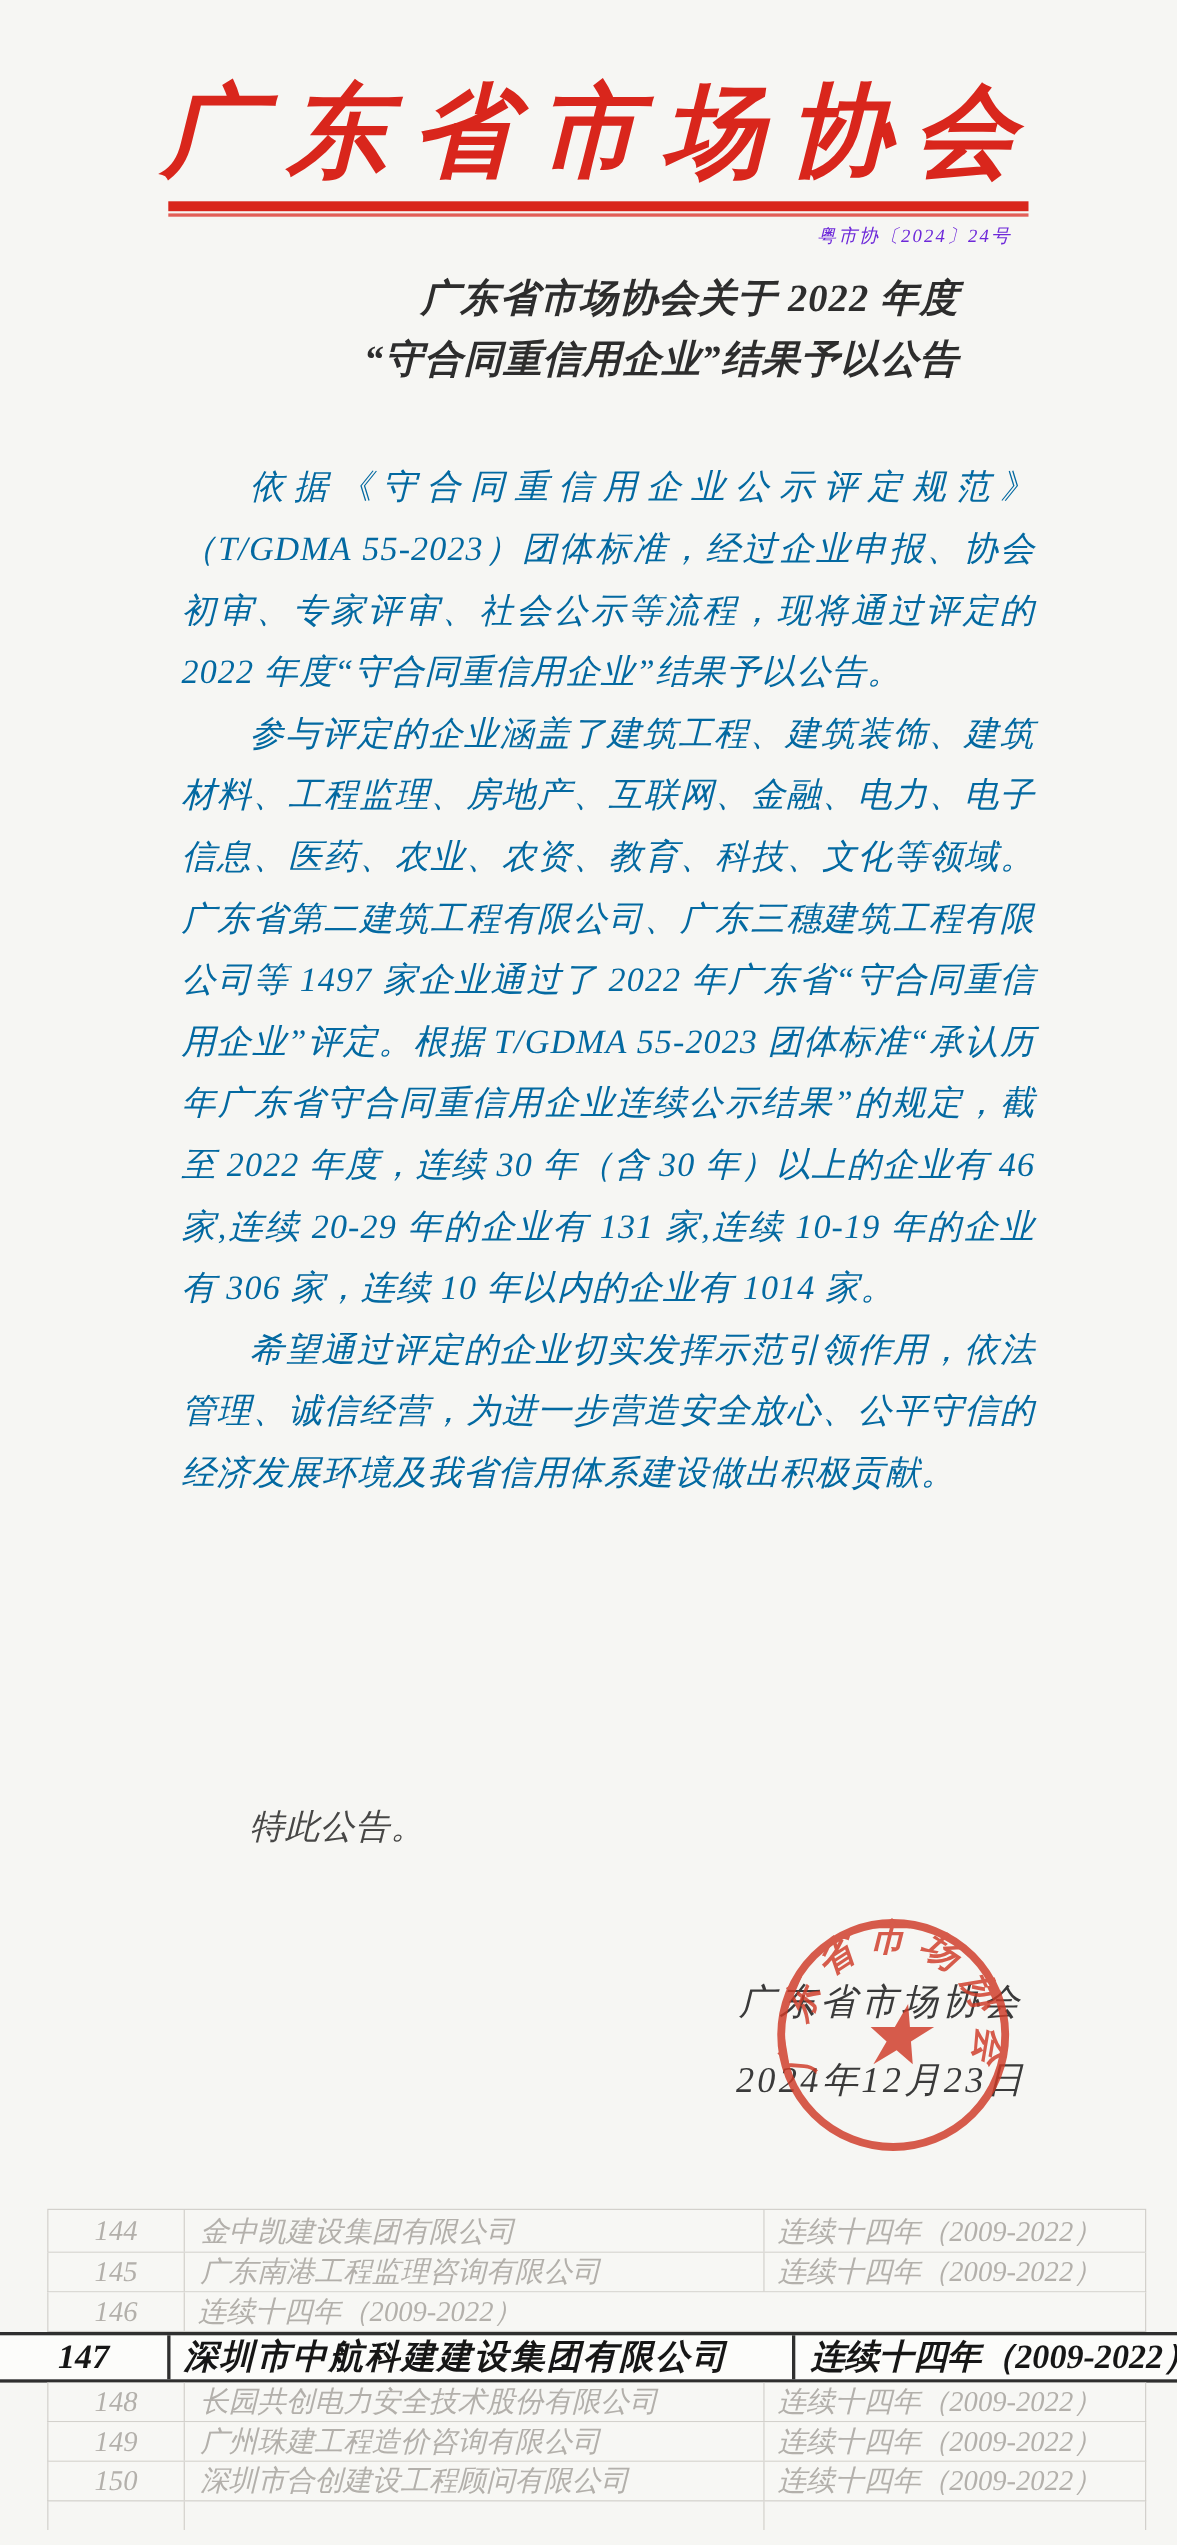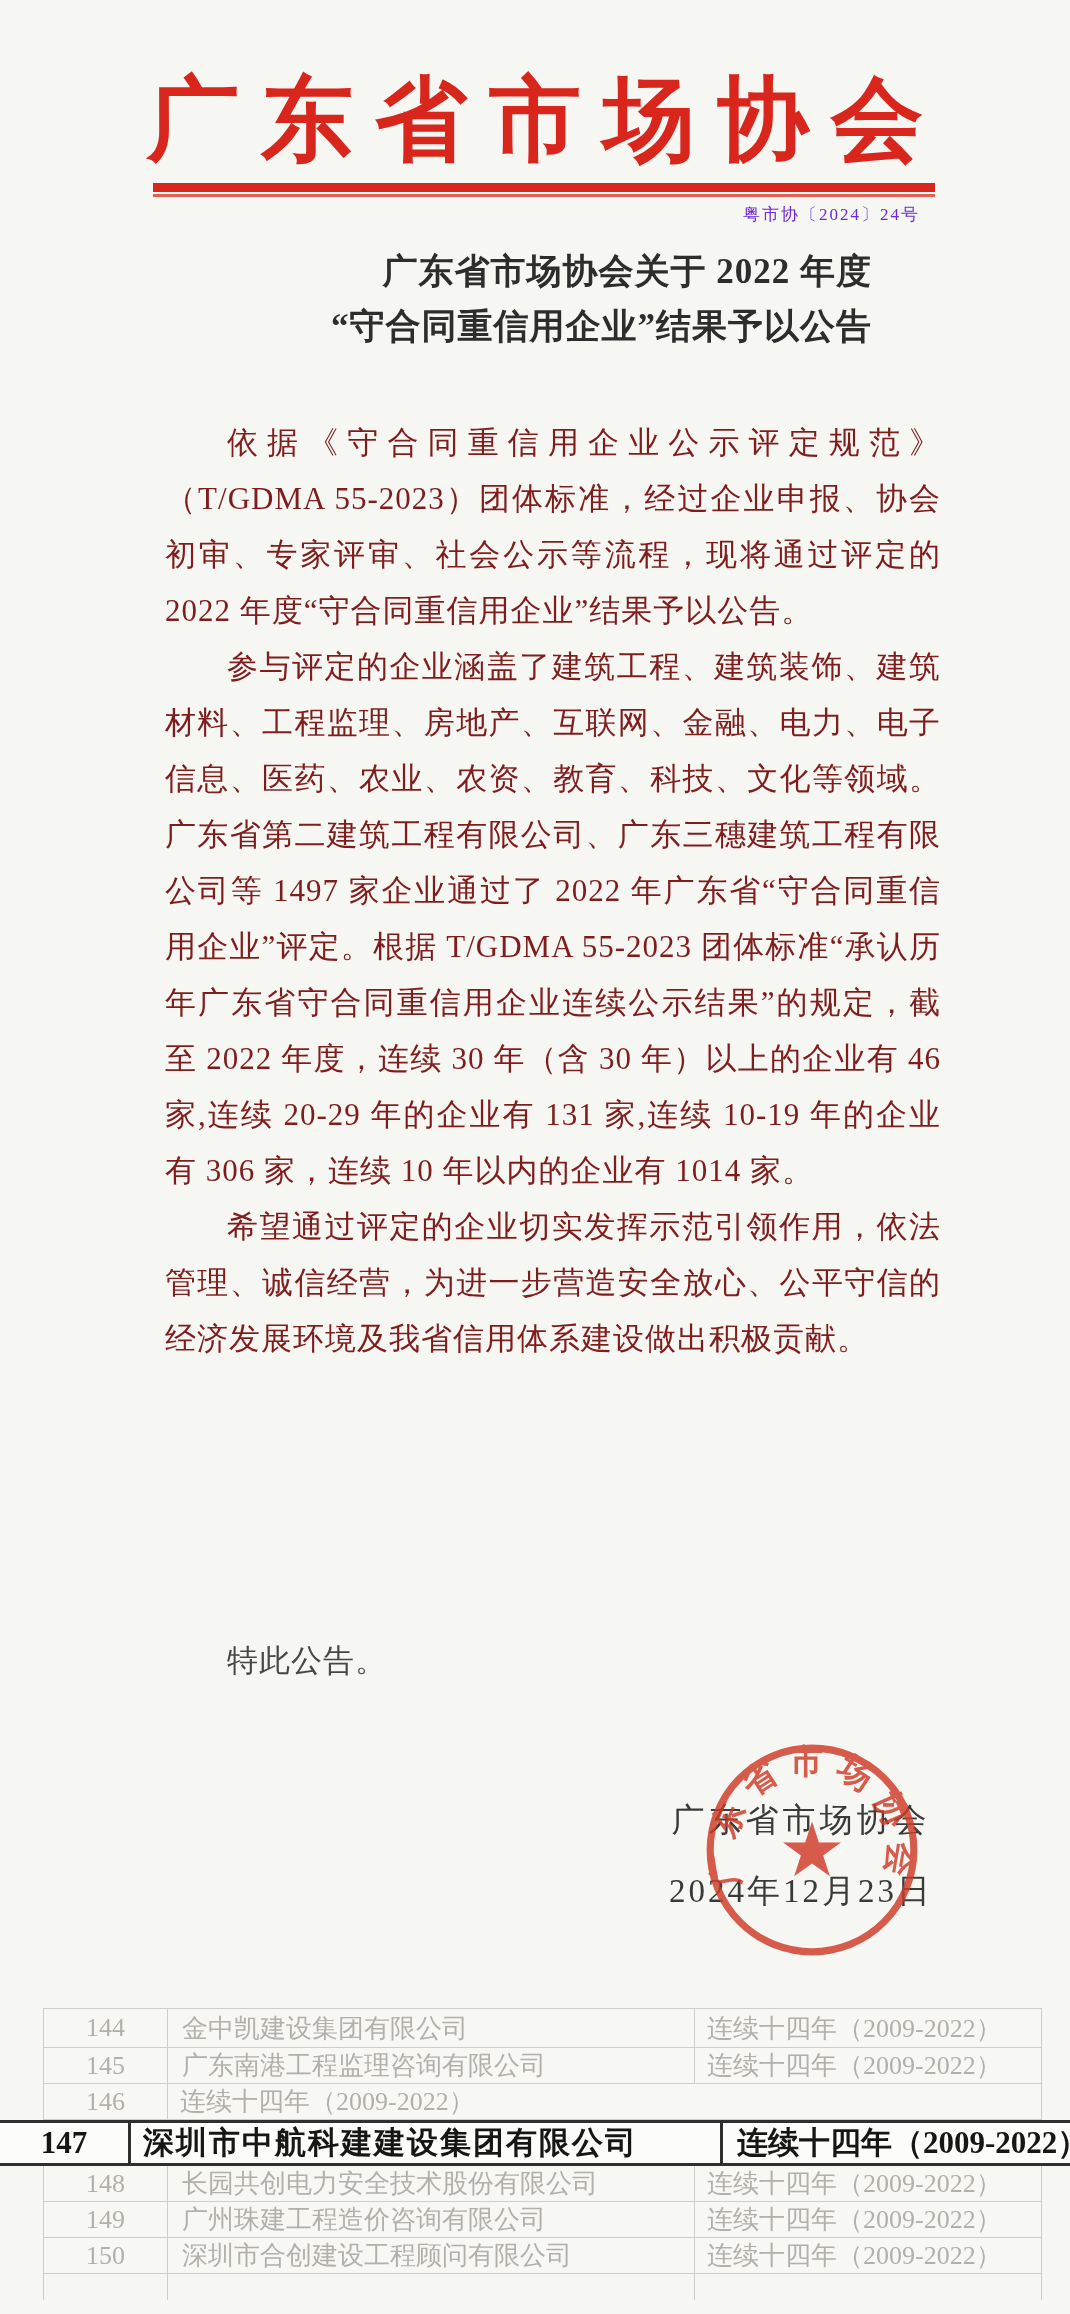--- a/index.html
+++ b/index.html
@@ -4,20 +4,21 @@
 <style>
   html,body{margin:0;padding:0;background:#e9e9e6;}
   .page{
     position:relative;
     width:1070px;height:2314px;
     margin:0 auto;
     background:#f6f6f3;
     overflow:hidden;
     font-family:"Liberation Serif","DejaVu Serif",serif;
     color:#3f3f3f;
+    font-style:italic;
   }
   
   .org-title{
     position:absolute;top:58px;left:0;width:1070px;
     text-align:center;
     font-size:92px;font-weight:bold;
     letter-spacing:22px;text-indent:22px;
     color:#d9261c;
     white-space:nowrap;
   }
@@ -38,21 +39,21 @@
   
   .body-text{
     position:absolute;top:415px;left:165px;width:776px;
   }
   .body-text p{
     margin:0;
     font-size:31px;line-height:56px;
     text-align:justify;text-justify:inter-ideograph;
     text-indent:62px;
     letter-spacing:1px;
-    color:#7f1d1d;
+    color:#0369a1;
   }
   .closing{
     position:absolute;top:1640px;left:165px;width:776px;
     font-size:31px;letter-spacing:1px;color:#474746;
     text-indent:62px;
   }
   
   .signature{
     position:absolute;top:1798px;left:595px;width:412px;
     text-align:center;color:#3a3a3a;
@@ -78,21 +79,21 @@
   .t-row .c-no{box-sizing:border-box;width:123px;text-align:center;flex:none;}
   .t-row .c-company{box-sizing:border-box;flex:1;padding-left:14px;border-left:1px solid #cfcdc8;align-self:stretch;display:flex;align-items:center;white-space:nowrap;overflow:hidden;}
   .t-row .c-years{box-sizing:border-box;width:347px;padding-left:12px;border-left:1px solid #cfcdc8;align-self:stretch;display:flex;align-items:center;flex:none;white-space:nowrap;}
   .t-row.highlight{
     margin-left:0;width:1070px;height:46px;
     border:none;
     border-top:3px solid #2f2f2f;border-bottom:3px solid #2f2f2f;
     background:#fcfcfa;
     color:#161616;font-weight:bold;font-size:31px;
   }
-  .t-row.highlight .c-no{width:128px;}
+  .t-row.highlight .c-no{width:152px;}
   .t-row.highlight .c-company{border-left:3px solid #2f2f2f;padding-left:12px;letter-spacing:2px;}
   .t-row.highlight .c-years{width:350px;border-left:3px solid #2f2f2f;padding-left:14px;}
   .t-row.partial{height:26px;border-bottom:none;background:transparent;}
 </style>
 </head>
 <body>
 
 <div class="page">
 
   <div class="org-title">广东省市场协会</div>

